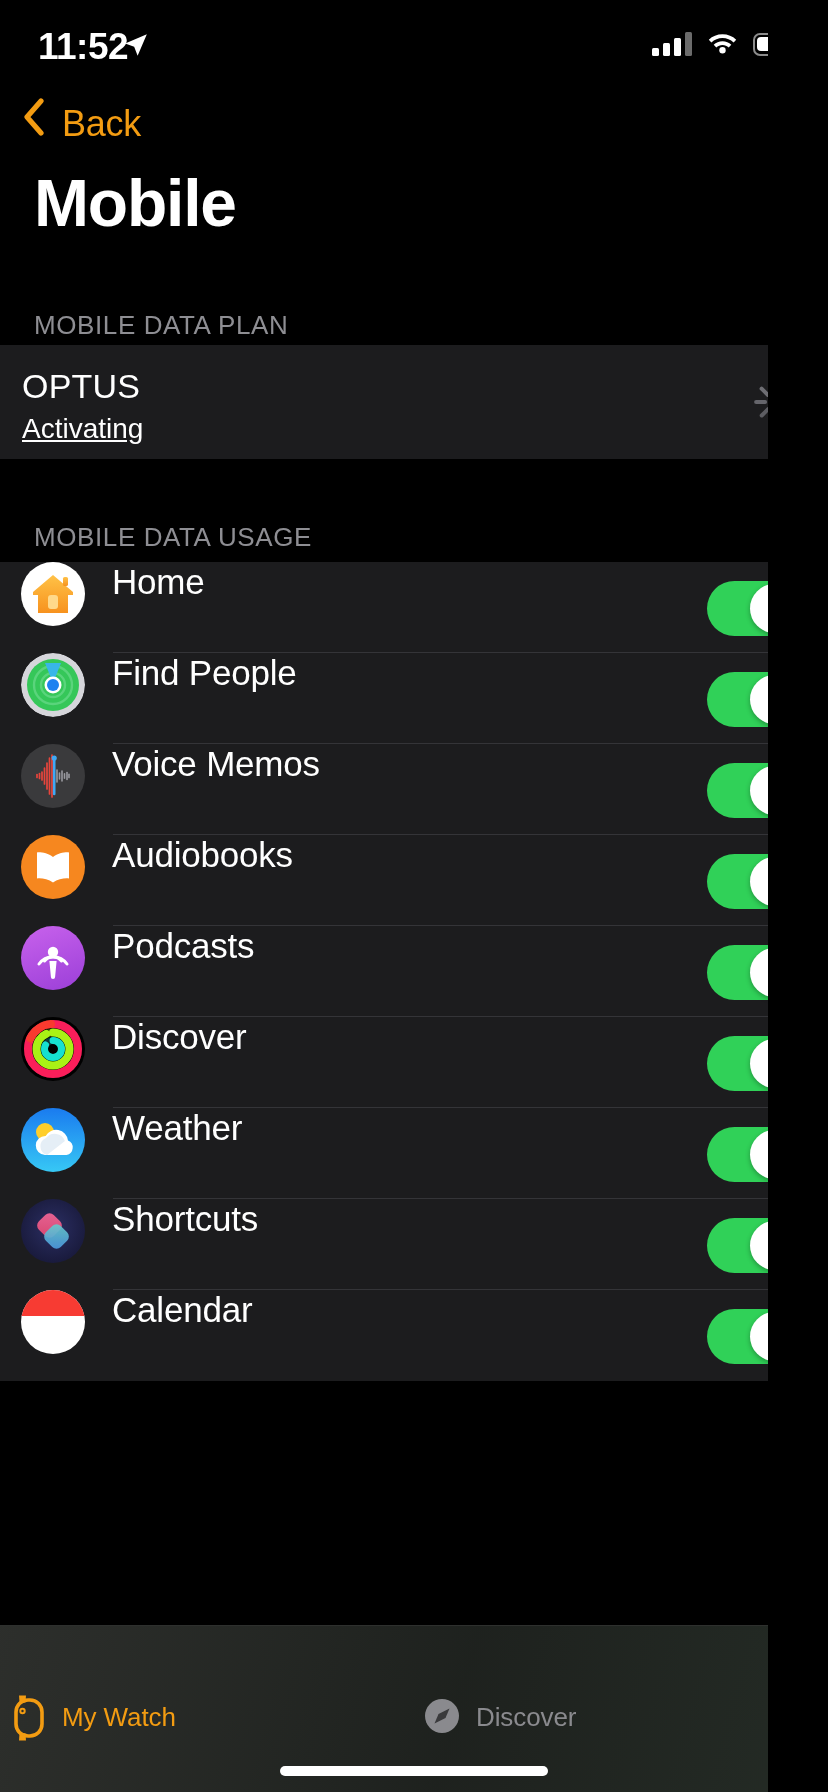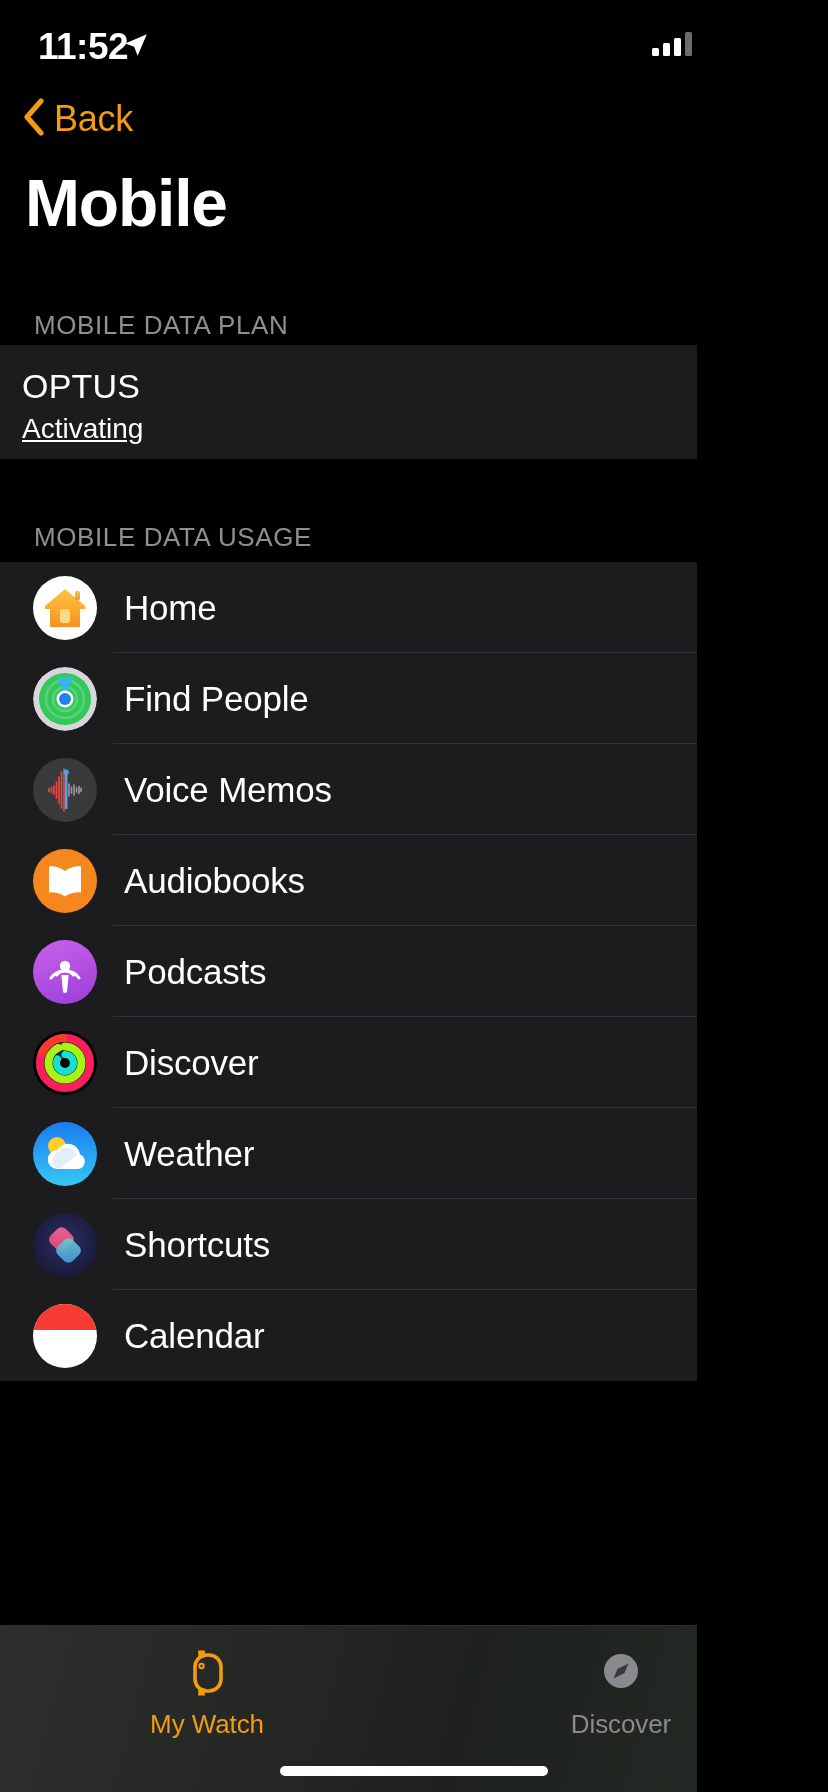--- a/index.html
+++ b/index.html
@@ -3,21 +3,21 @@
 <meta charset="utf-8">
 <style>
   * { margin:0; padding:0; box-sizing:border-box; }
   html, body {
     width:828px; height:1792px;
     background:#000;
     font-family:"Liberation Sans", sans-serif;
     overflow:hidden;
     -webkit-font-smoothing:antialiased;
   }
-  #screen { position:relative; width:697px; height:1792px; background:#000; overflow:hidden; }
+  #screen { position:relative; width:768px; height:1792px; background:#000; overflow:hidden; }
 
   
   #status-bar {
     position:absolute; top:0; left:0; width:828px; height:96px;
     color:#fff;
   }
   #status-time {
     position:absolute; left:38px; top:26px;
     font-size:37px; font-weight:bold; letter-spacing:-0.5px;
   }
@@ -35,25 +35,25 @@
   }
   .battery::after {
     content:""; position:absolute; right:-6px; top:7px;
     width:3px; height:9px; background:rgba(255,255,255,.5); border-radius:0 2px 2px 0;
   }
   .battery > b { position:absolute; left:2.2px; top:2.2px; bottom:2.2px; width:62%; background:#fff; border-radius:4px; display:block; }
 
   
   #nav-back {
     position:absolute; left:22px; top:98px;
-    display:flex; align-items:flex-start; gap:10px;
+    display:flex; align-items:flex-end; gap:18px;
     color:#F39C12; font-size:36px; letter-spacing:-0.3px;
   }
   #page-title {
-    position:absolute; left:25px; top:165px;
+    position:absolute; left:34px; top:165px;
     color:#fff; font-size:66px; font-weight:bold; letter-spacing:-1.2px;
   }
 
   
   .section-header {
     position:absolute; left:34px;
     color:#8E8E93; font-size:26px; letter-spacing:0.6px;
   }
   #hdr-plan  { top:310px; }
   #hdr-usage { top:522px; }
@@ -70,21 +70,21 @@
   
   #plan-spinner { position:absolute; right:30px; top:34px; width:46px; height:46px; }
   #plan-spinner span {
     position:absolute; left:50%; top:50%; width:4.2px; height:13px;
     margin-left:-2.1px; margin-top:-21px;
     background:#6E6E73; border-radius:2.5px;
     transform-origin:50% 21px;
   }
 
   
-  .row { position:relative; height:91px; display:flex; align-items:center; padding-left:33px;border-radius:13px; }
+  .row { position:relative; height:91px; display:flex; align-items:flex-start; padding-left:21px;border-radius:13px; }
   .row-sep { position:absolute; left:113px; right:0; bottom:0; height:1px; background:#343438; }
   .row:last-child .row-sep { display:none; }
   .app-icon { width:64px; height:64px; border-radius:50%; position:relative; flex:0 0 auto; overflow:hidden; }
   .row-label { color:#fff; font-size:35px; margin-left:27px; letter-spacing:-0.2px; }
   .switch {
     position:absolute; right:26px; top:50%; margin-top:-27px;
     width:95px; height:55px; border-radius:28px; background:#30D158;
   }
   .switch b { position:absolute; right:3px; top:3px; width:49px; height:49px; border-radius:50%; background:#fff; box-shadow:0 2px 5px rgba(0,0,0,.3); display:block; }
 
@@ -105,21 +105,21 @@
     position:absolute; left:0; bottom:0; width:828px; height:167px;
     background:rgba(30,32,30,.88); backdrop-filter:blur(28px);
     border-top:1px solid rgba(255,255,255,.09);
     display:flex;
   }
   #tab-bar::before{
     content:""; position:absolute; inset:0;
     background:linear-gradient(105deg, rgba(60,62,58,.55) 0%, rgba(38,44,38,.35) 55%, rgba(46,58,48,.5) 100%);
     pointer-events:none;
   }
-  .tab { position:relative; flex:1; padding-top:17px; display:flex; flex-direction:column; align-items:center; gap:6px; }
+  .tab { position:relative; flex:1; padding-top:17px; display:flex; flex-direction:row; align-items:center; gap:6px; }
   .tab .tab-ico { height:60px; display:flex; align-items:center; justify-content:center; }
   .tab .tab-label { font-size:26px; letter-spacing:-0.1px; }
   .tab.sel .tab-label { color:#F39C12; }
   .tab .tab-label { color:#8A8A8E; }
   #home-indicator {
     position:absolute; left:50%; bottom:16px; margin-left:-134px;
     width:268px; height:10px; border-radius:5px; background:#fff;
   }
 </style>
 </head>

